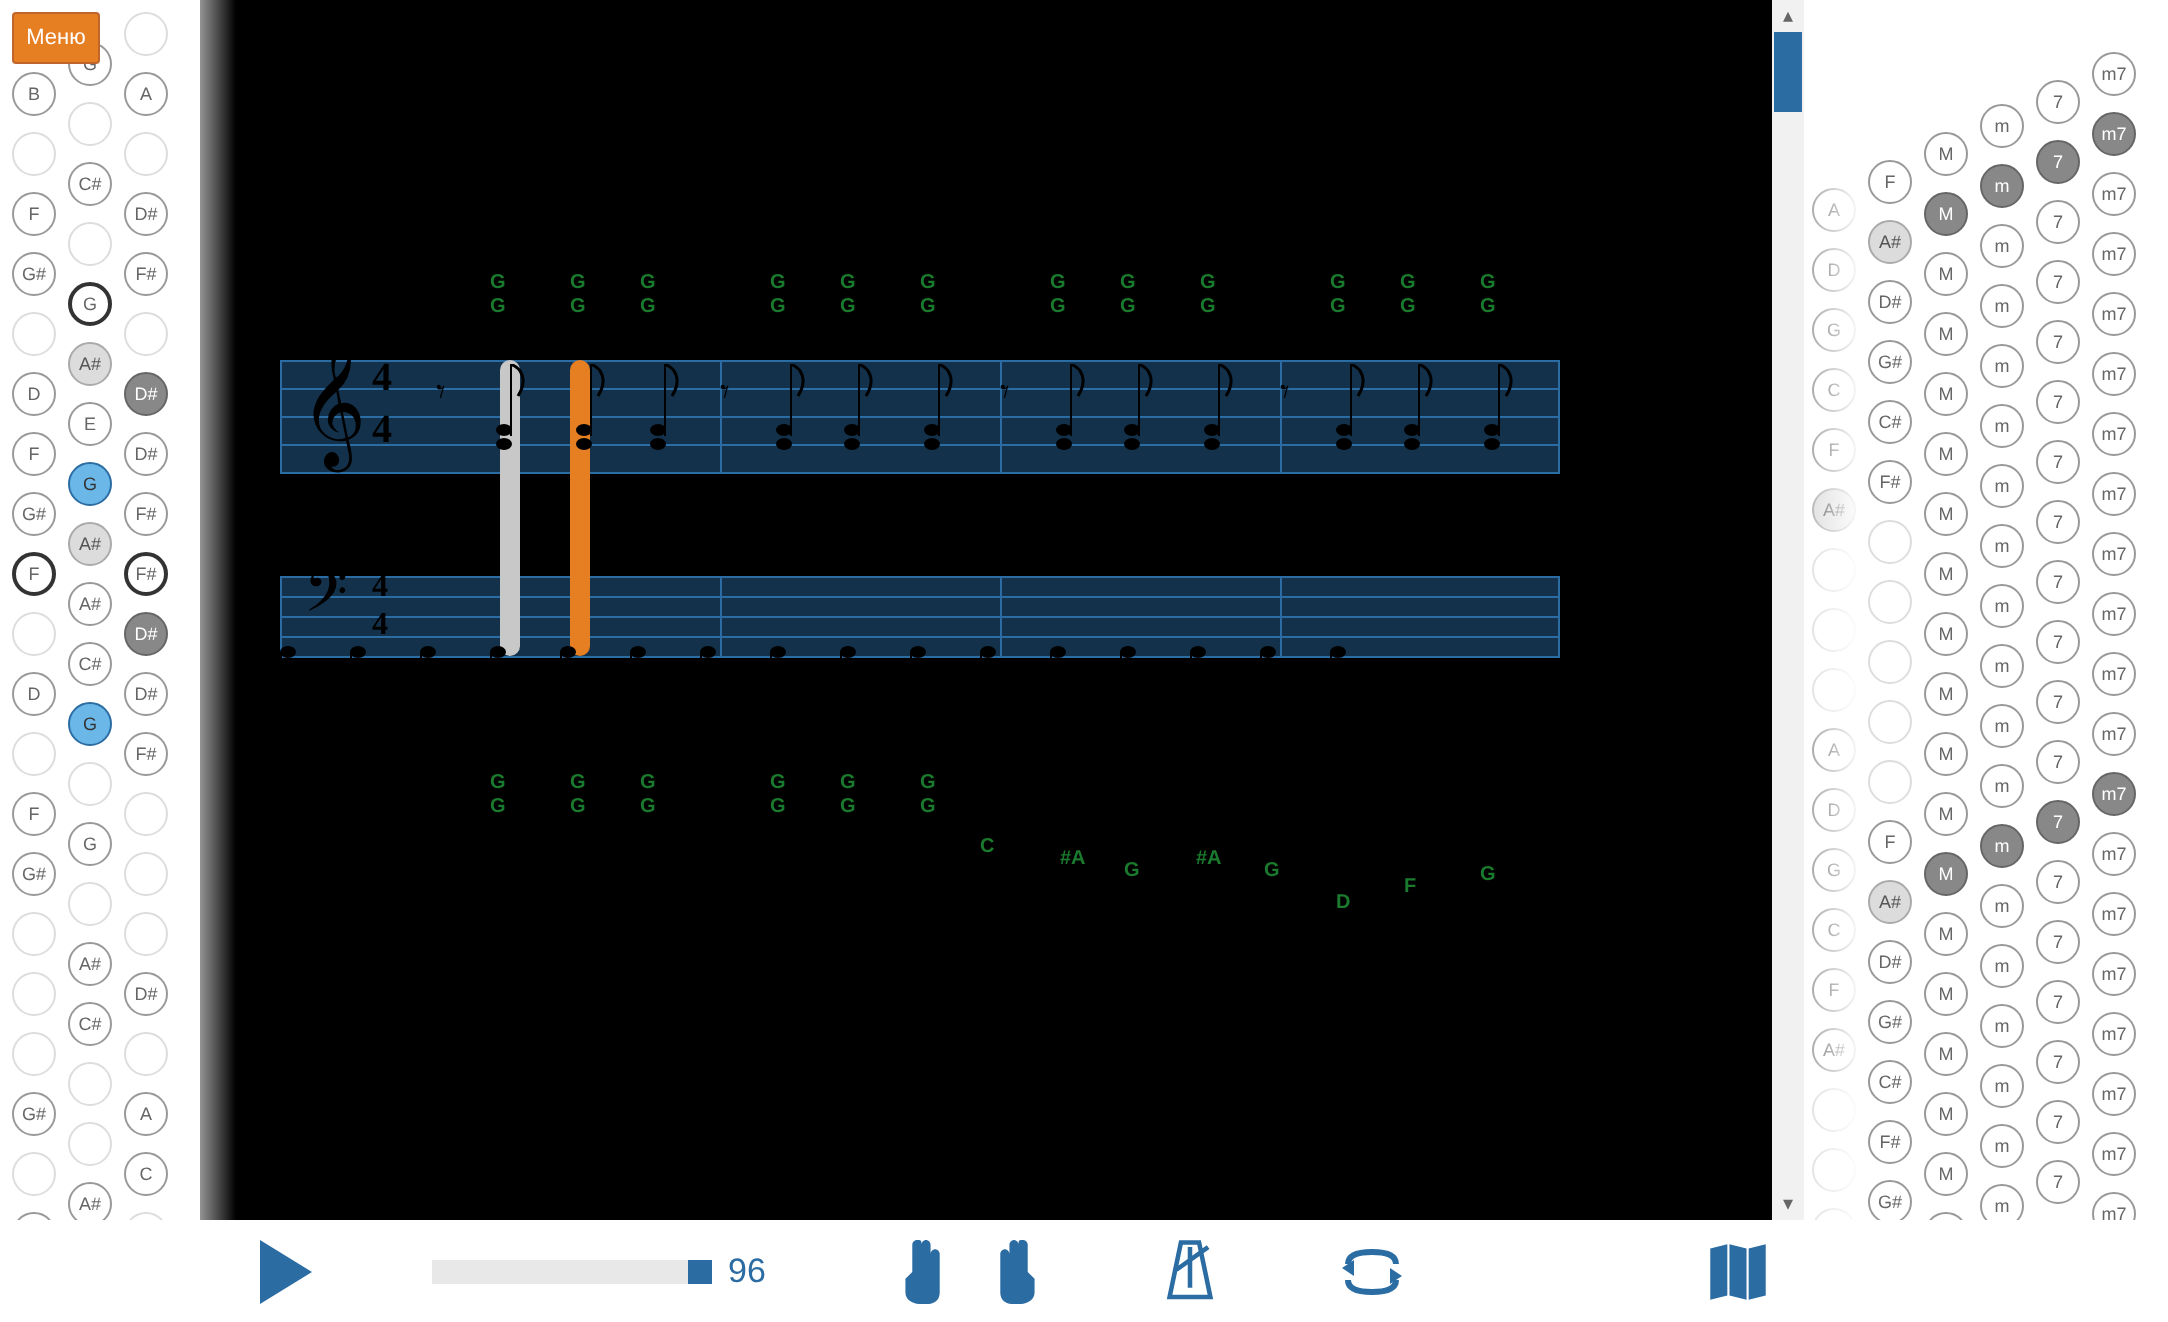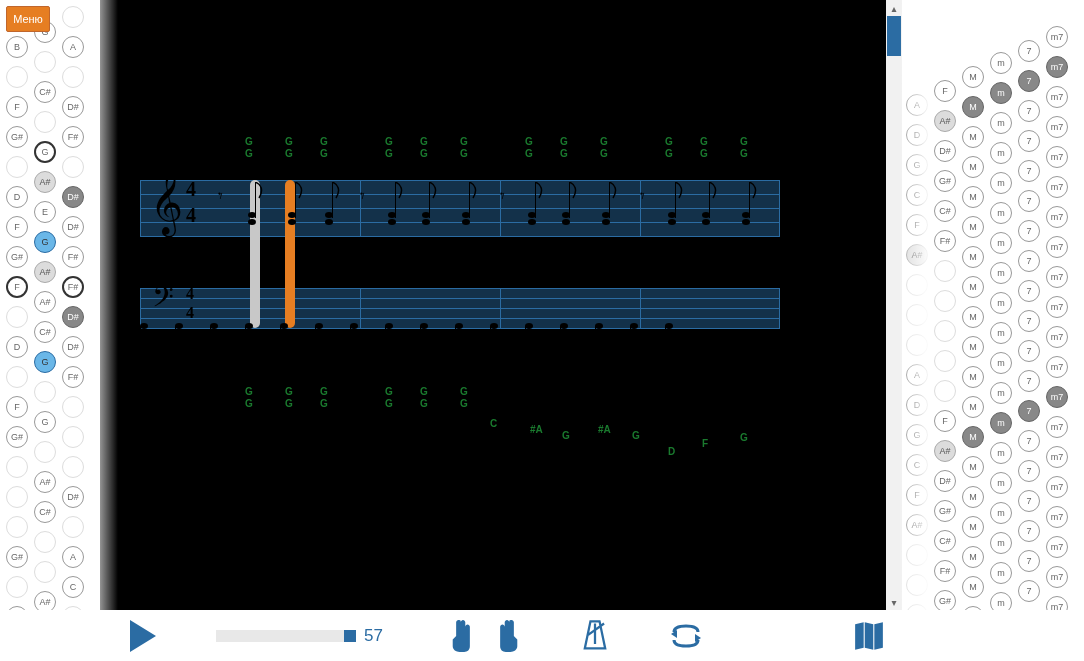--- a/index.html
+++ b/index.html
@@ -415,21 +415,21 @@
       <div class="thumb"></div>
     </div>
     <div class="down">▾</div>
   </div>
 
   <div class="toolbar">
     <div class="play"></div>
     <div class="prog">
         <div class="h"></div>
       </div>
-    <div class="tempo">57</div>
+    <div class="tempo">96</div>
     <div class="tool right-hand">
       <svg width="28" height="32" viewBox="0 0 24 28">
           <path fill="#2b6ca3" d="M6 2v12l-3 3v6c0 3 3 5 6 5h4c3 0 5-2 5-5V6c0-1-1-2-2-2s-2 1-2 2V2c0-1-1-2-2-2S10 1 10 2V1c0-1-1-1-2-1S6 1 6 2z"></path>
         </svg>
     </div>
     <div class="tool" style="margin-left:16px">
       <svg width="28" height="32" viewBox="0 0 24 28">
           <path fill="#2b6ca3" d="M18 2v12l3 3v6c0 3-3 5-6 5h-4c-3 0-5-2-5-5V6c0-1 1-2 2-2s2 1 2 2V2c0-1 1-2 2-2s2 1 2 2V1c0-1 1-1 2-1s2 1 2 2z"></path>
         </svg>
     </div>

